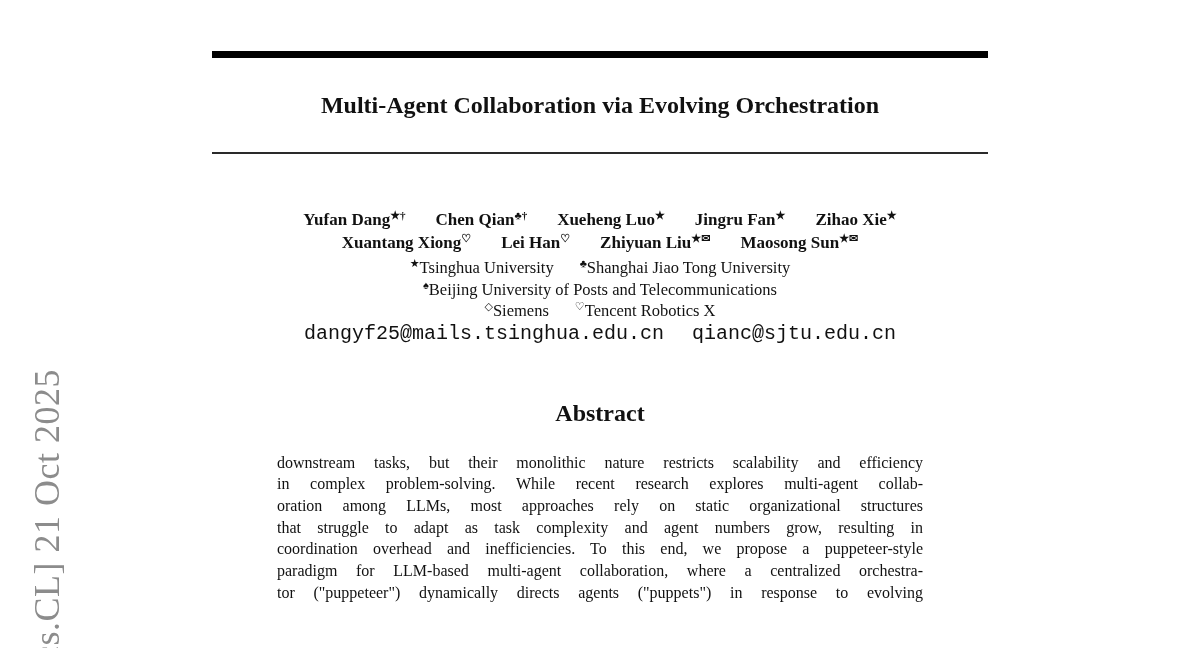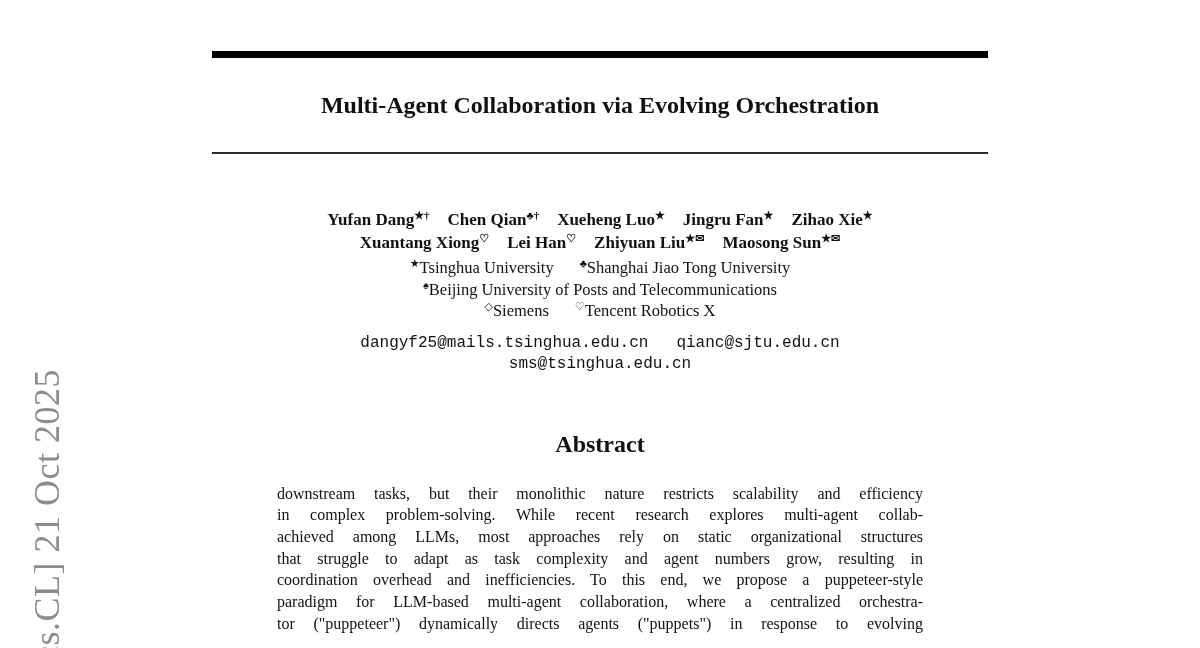--- a/index.html
+++ b/index.html
@@ -55,21 +55,21 @@
     background: #2a2a2a;
   }
   .authors {
     margin-top: 54px;
     font-weight: bold;
     font-size: 17px;
   }
   .author-line {
     display: flex;
     justify-content: center;
-    gap: 18px;
+    gap: 30px;
     line-height: 23px;
     white-space: nowrap;
   }
   .author-line sup, .affil-line sup {
     font-size: 11px;
     line-height: 0;
     vertical-align: 6px;
   }
   .affils {
     margin-top: 3px;
@@ -78,23 +78,23 @@
   }
   .affil-line {
     display: flex;
     justify-content: center;
     gap: 26px;
     line-height: 21.5px;
     white-space: nowrap;
     align-items: center;
   }
   .emails {
-    margin-top: 11px;
+    margin-top: 1px;
     font-family: "Liberation Mono", "DejaVu Sans Mono", monospace;
-    font-size: 16px;
+    font-size: 20px;
   }
   .email-line {
     display: flex;
     justify-content: center;
     gap: 28px;
     line-height: 21px;
     white-space: nowrap;
   }
   .abstract-heading {
     margin-top: 57px;
@@ -160,30 +160,29 @@
         <span><sup>♡</sup><span>Tencent Robotics X</span></span>
       </div>
     </div>
 
     <div class="emails">
       <div class="email-line">
         <span>dangyf25@mails.tsinghua.edu.cn</span>
         <span>qianc@sjtu.edu.cn</span>
       </div>
       <div class="email-line">
-        <span>sms@tsinghua.edu.cn</span>
       </div>
     </div>
 
     <div class="abstract-heading">Abstract</div>
 
     <div class="abstract-body">
       <div class="abs-line">downstream tasks, but their monolithic nature restricts scalability and efficiency</div>
       <div class="abs-line">in complex problem-solving. While recent research explores multi-agent collab-</div>
-      <div class="abs-line">achieved among LLMs, most approaches rely on static organizational structures</div>
+      <div class="abs-line">oration among LLMs, most approaches rely on static organizational structures</div>
       <div class="abs-line">that struggle to adapt as task complexity and agent numbers grow, resulting in</div>
       <div class="abs-line">coordination overhead and inefficiencies. To this end, we propose a puppeteer-style</div>
       <div class="abs-line">paradigm for LLM-based multi-agent collaboration, where a centralized orchestra-</div>
       <div class="abs-line">tor ("puppeteer") dynamically directs agents ("puppets") in response to evolving</div>
     </div>
 
   </div>
 </div>
 
 </body></html>

